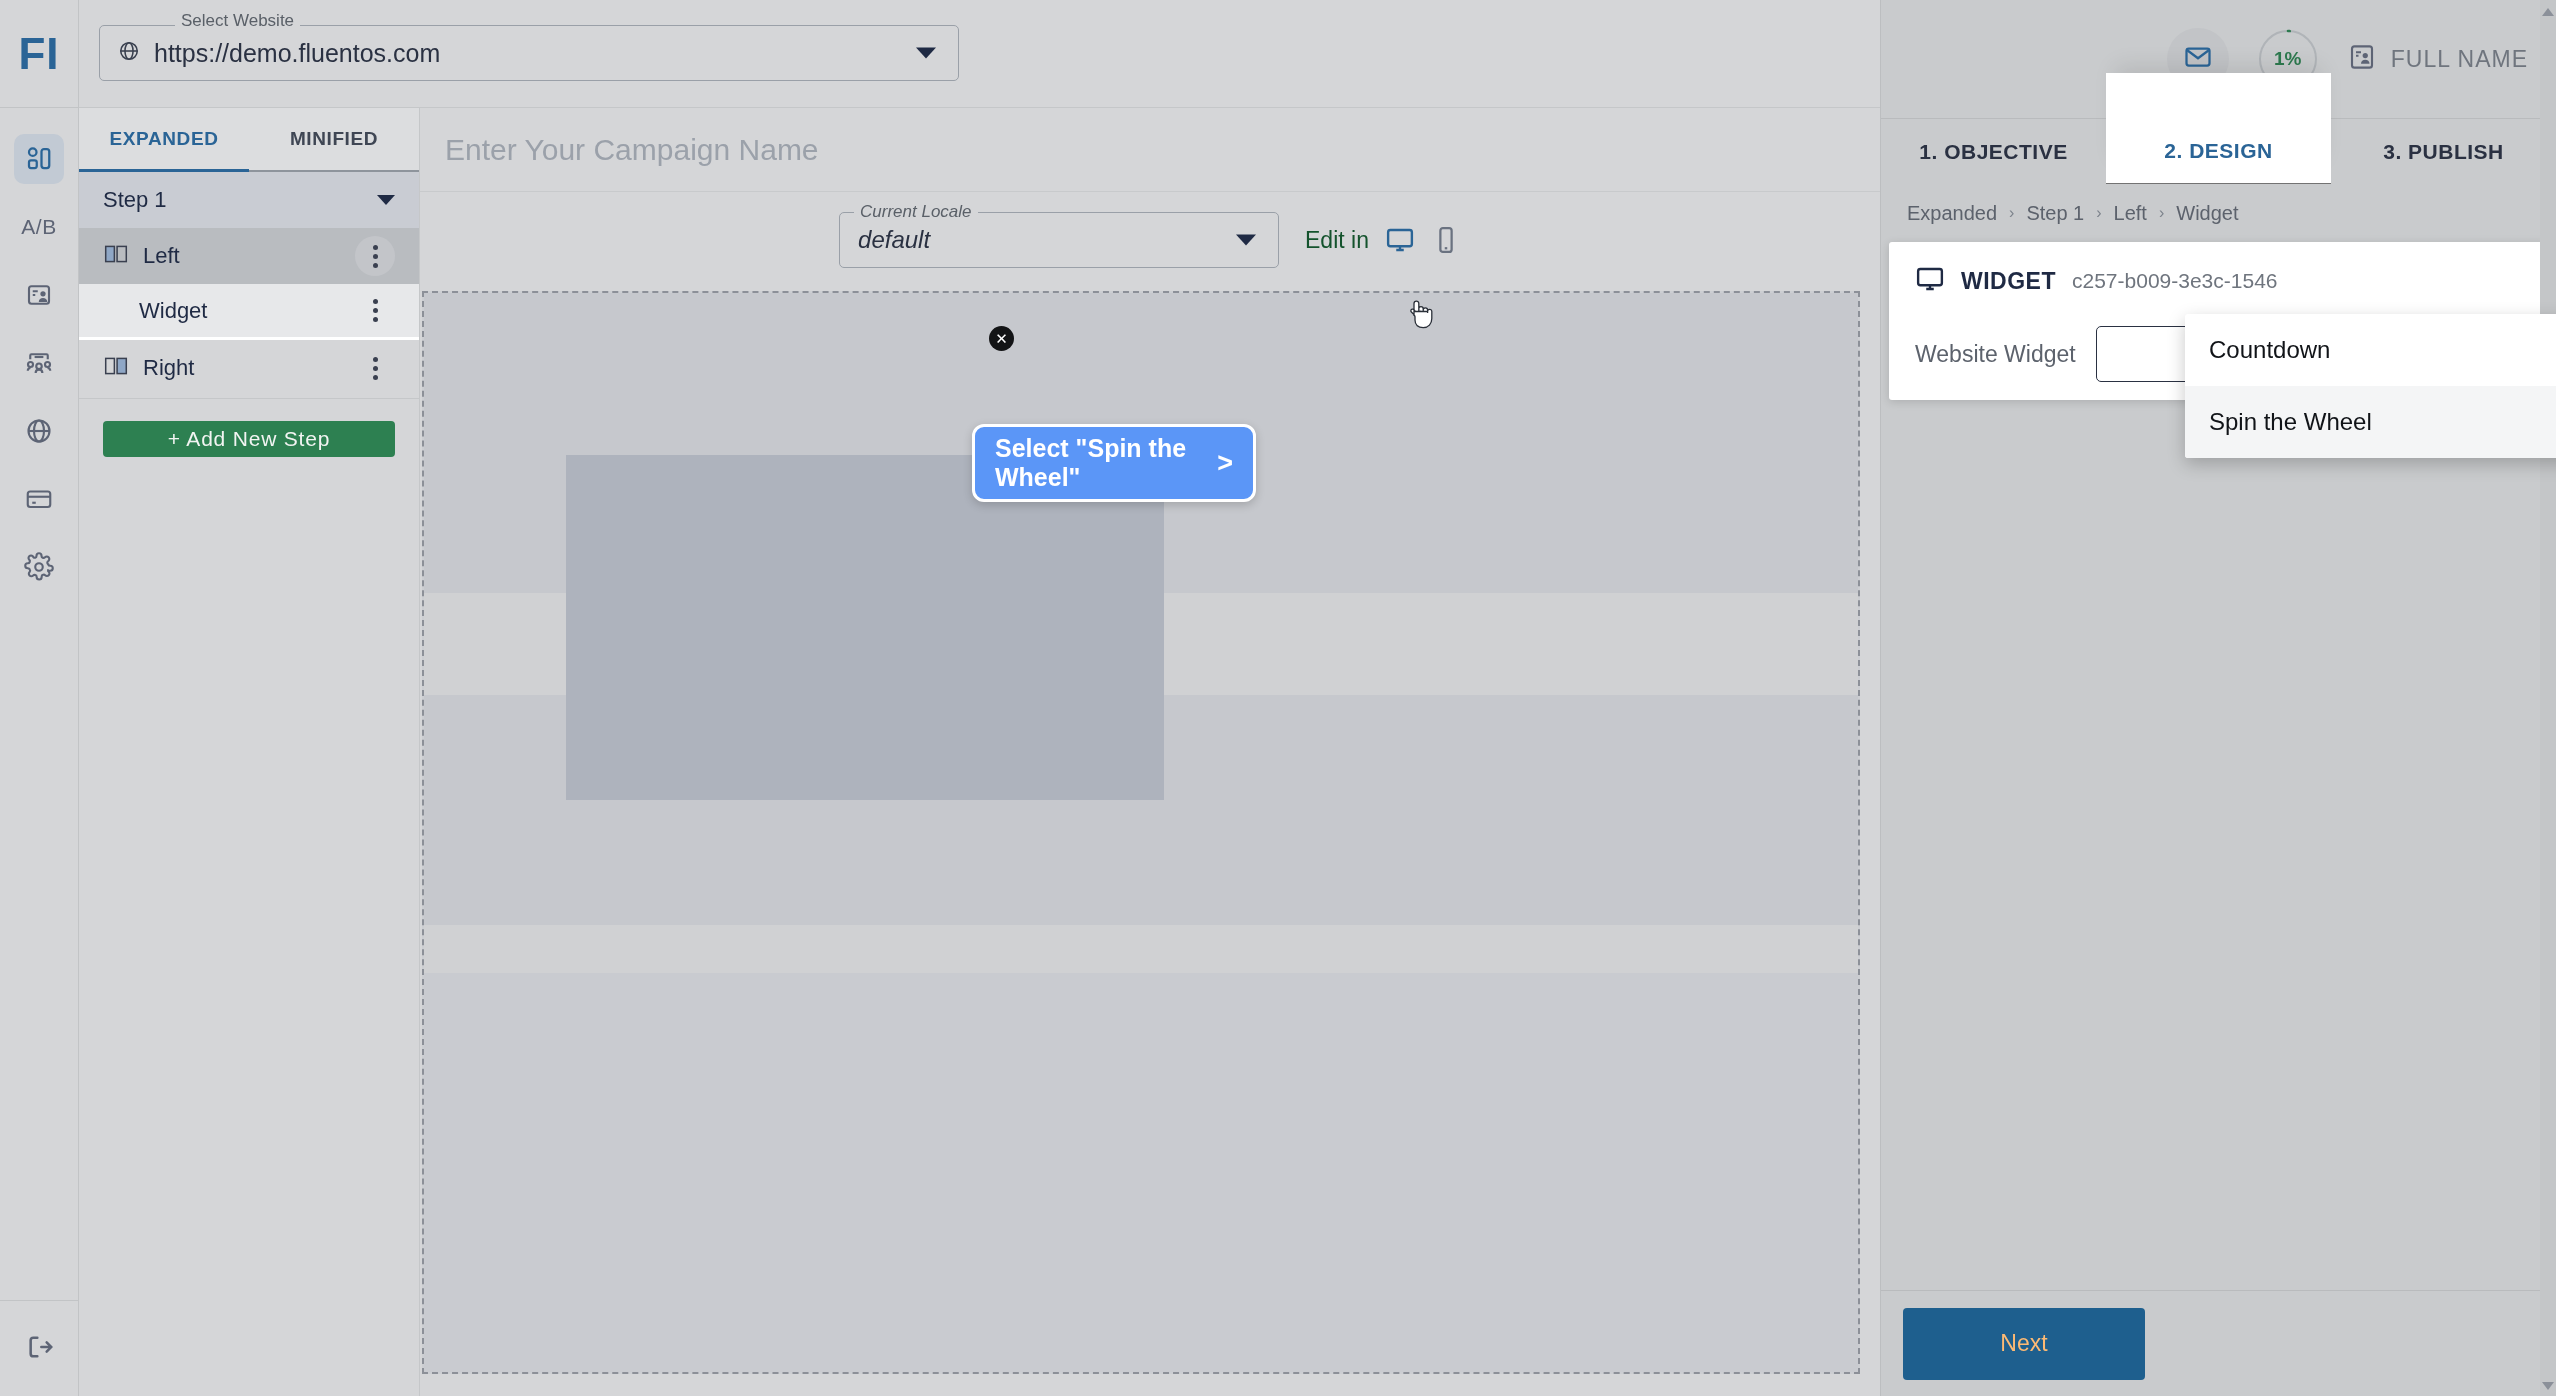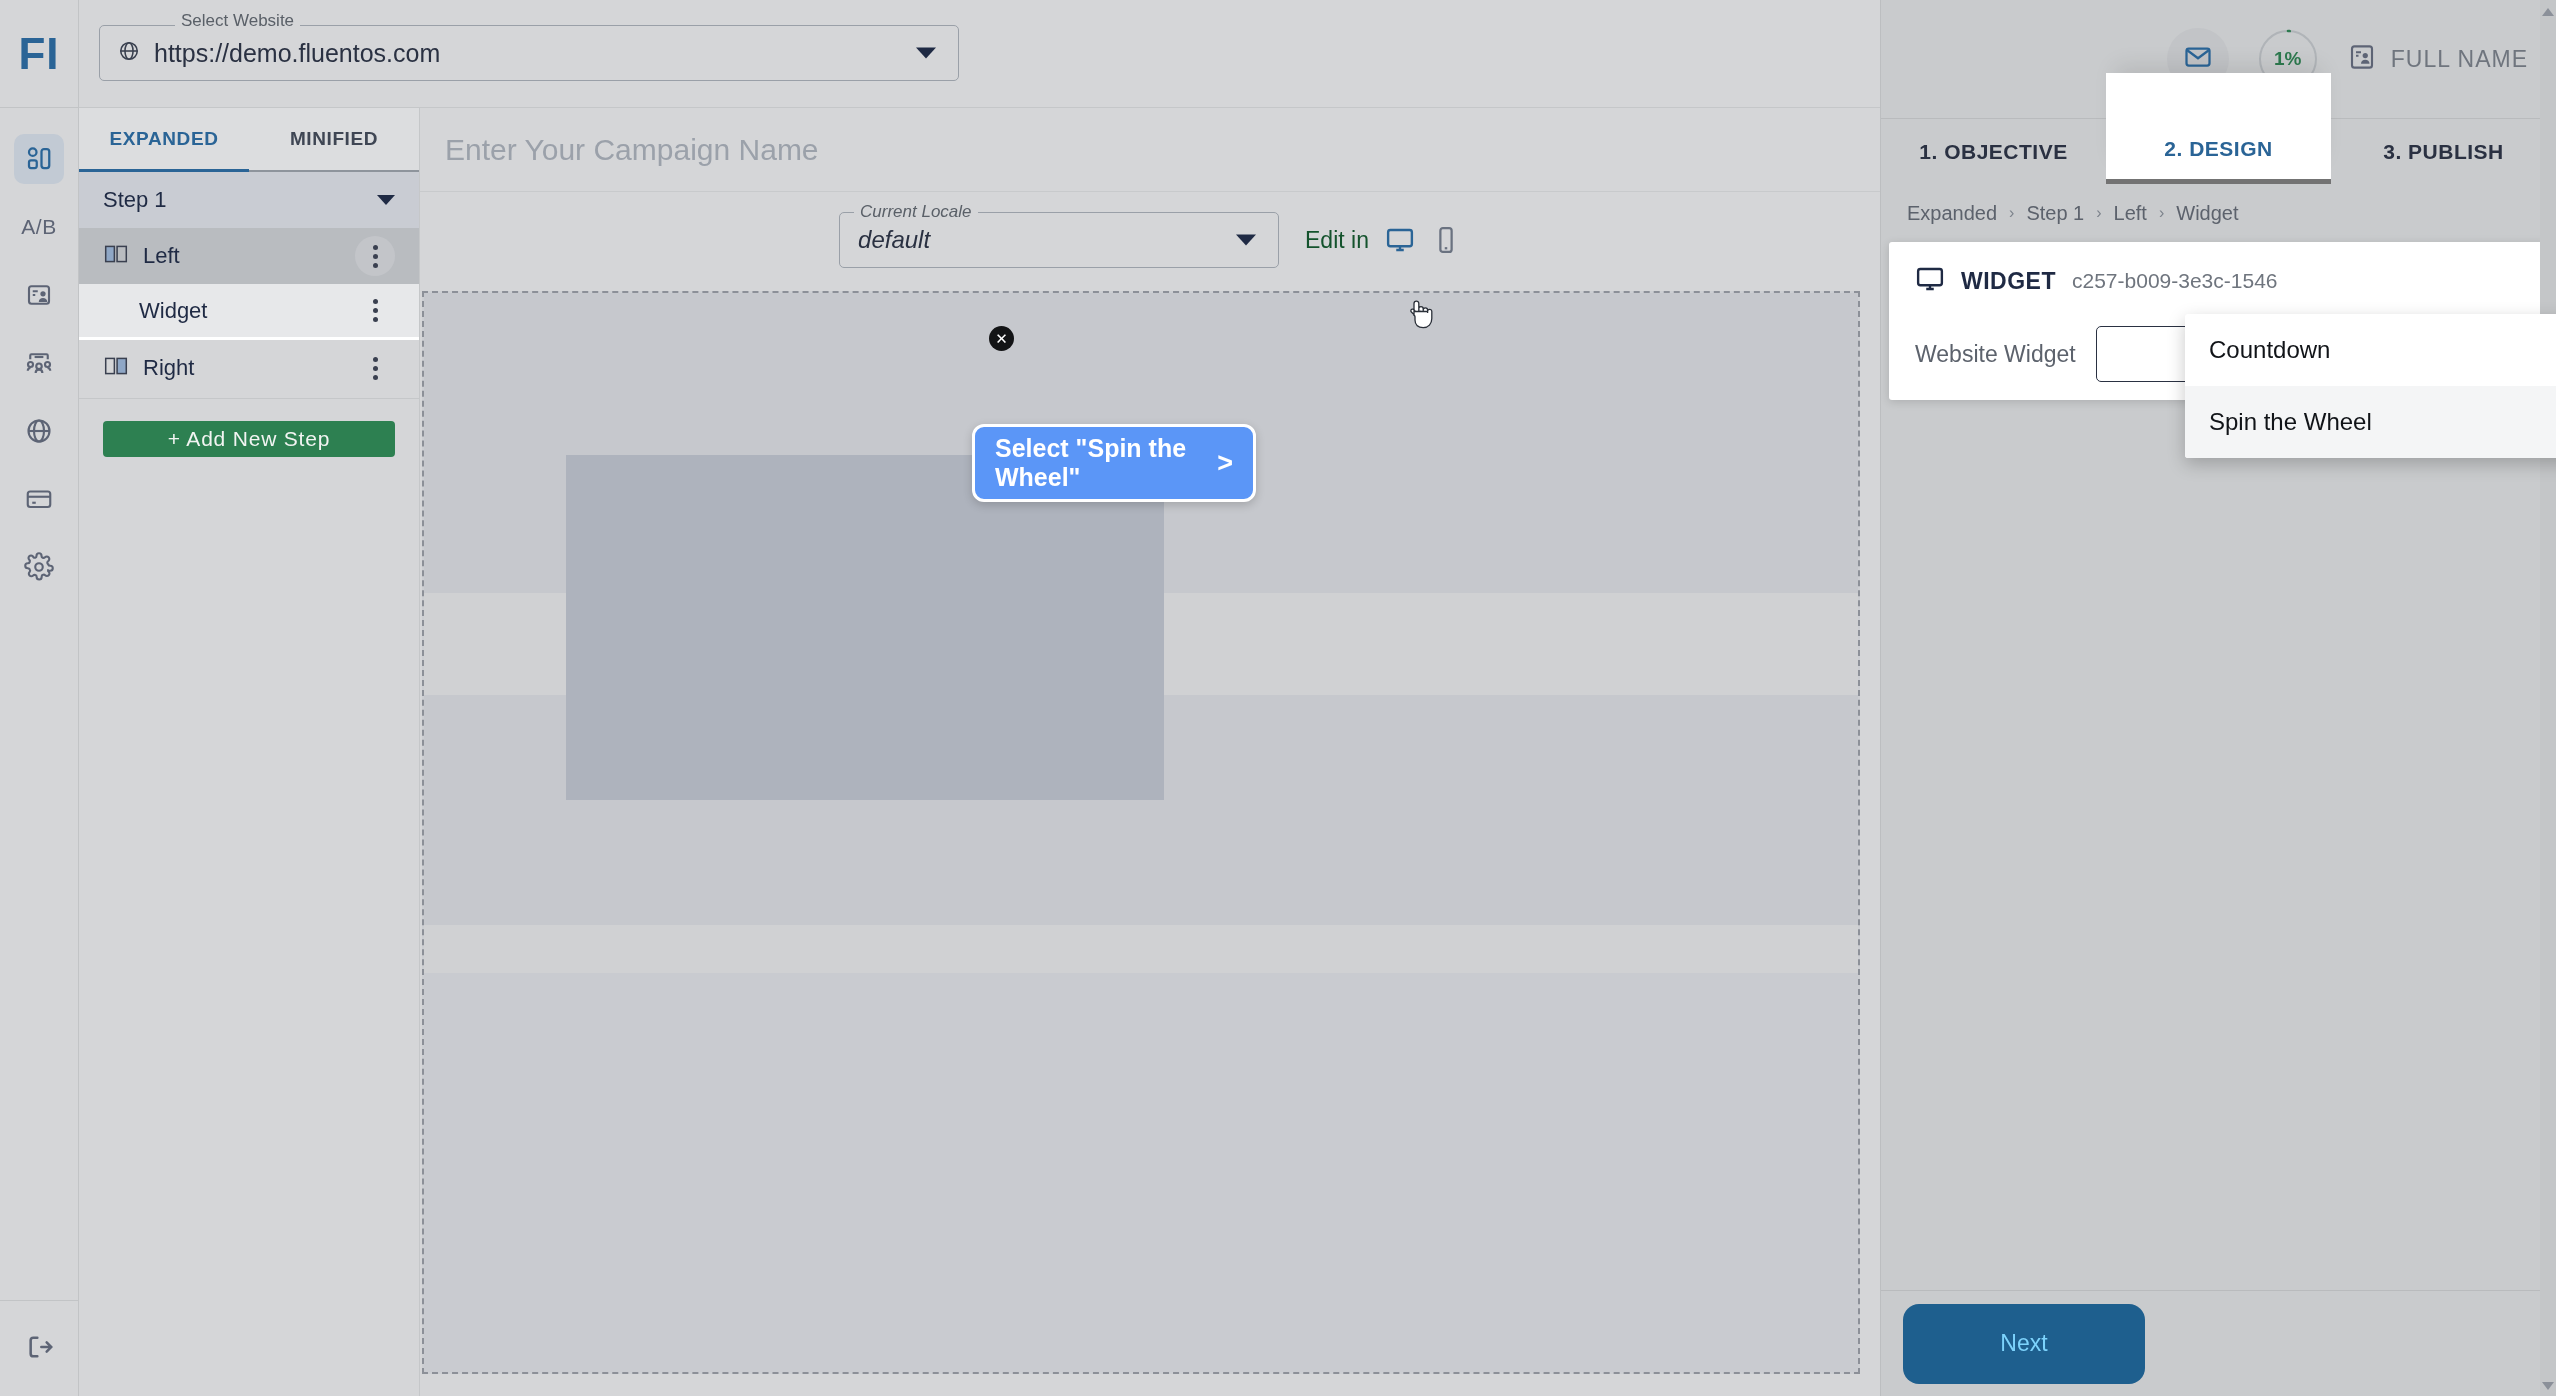--- a/index.html
+++ b/index.html
@@ -160,21 +160,21 @@
   .profile { display: flex; align-items: center; gap: 14px; cursor: pointer; }
   .profile-name { font-size: 23px; color: #6f757e; letter-spacing: 1px; }
 
   .rp-tabs { display: flex; height: 66px; border-top: 1px solid #b9bbbd; position: relative; justify-content: space-between; }
   .rp-tab {
     flex: 1; display: flex; align-items: center; justify-content: center;
     font-size: 21px; font-weight: bold; color: #2a3142; cursor: pointer;
     letter-spacing: .5px;
   }
   .rp-tab.active {
-    color: #2a6496; background: #ffffff; border-bottom: 5px solid #737373;
+    color: #2a6496; background: #ffffff; border-bottom: 1px solid #737373;
     box-shadow: 0 -16px 22px -10px rgba(0,0,0,.10);
     margin-top: -46px; padding-top: 46px;
   }
   .breadcrumb {
     height: 58px; display: flex; align-items: center; gap: 12px; padding-left: 26px;
     font-size: 20px; color: #5c626c;
   }
   .bc-sep { color: #7d838c; font-size: 16px; }
   .widget-card {
     margin: 0 8px; background: #ffffff; border-radius: 3px;
@@ -208,21 +208,21 @@
     position: absolute; left: 0; bottom: 0; width: 676px; height: 106px;
     border-top: 1px solid #b9bbbd; display: flex; align-items: center;
     justify-content: space-between; padding: 0 22px;
   }
   .btn-back {
     width: 242px; height: 64px; border: 1px solid #8b9099; border-radius: 5px;
     background: transparent; color: #5c626c; font-size: 23px;
     display: flex; align-items: center; justify-content: center; cursor: pointer;
   }
   .btn-next {
-    width: 242px; height: 80px; background: #1e5f8e; border-radius: 16px; color: #7dd3fc;
+    width: 242px; height: 72px; background: #1e5f8e; border-radius: 4px; color: #fdba74;
     font-size: 23px; display: flex; align-items: center; justify-content: center; cursor: pointer;
   }
   .rp-scroll { position: absolute; right: 0; top: 0; width: 16px; height: 1396px; background: #c4c6c8; }
   .rp-scroll .arr-dn {
     position: absolute; bottom: 6px; left: 2px;
     width: 0; height: 0; border-left: 6px solid transparent; border-right: 6px solid transparent;
     border-top: 8px solid #8b9099;
   }
   .rp-scroll .arr-up {
     position: absolute; top: 8px; left: 2px;

